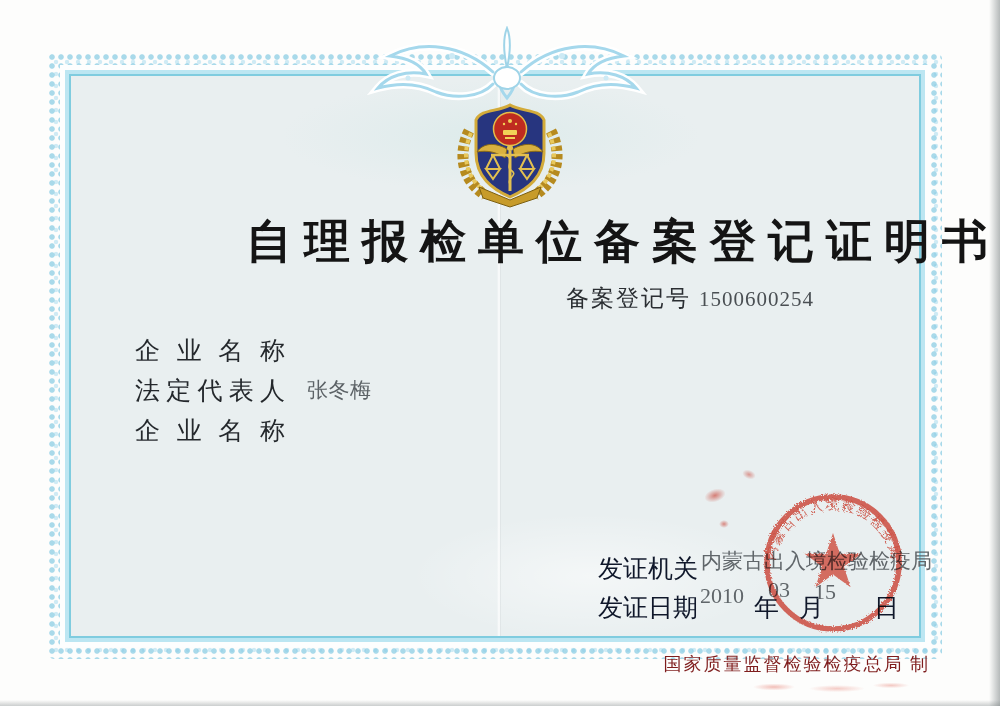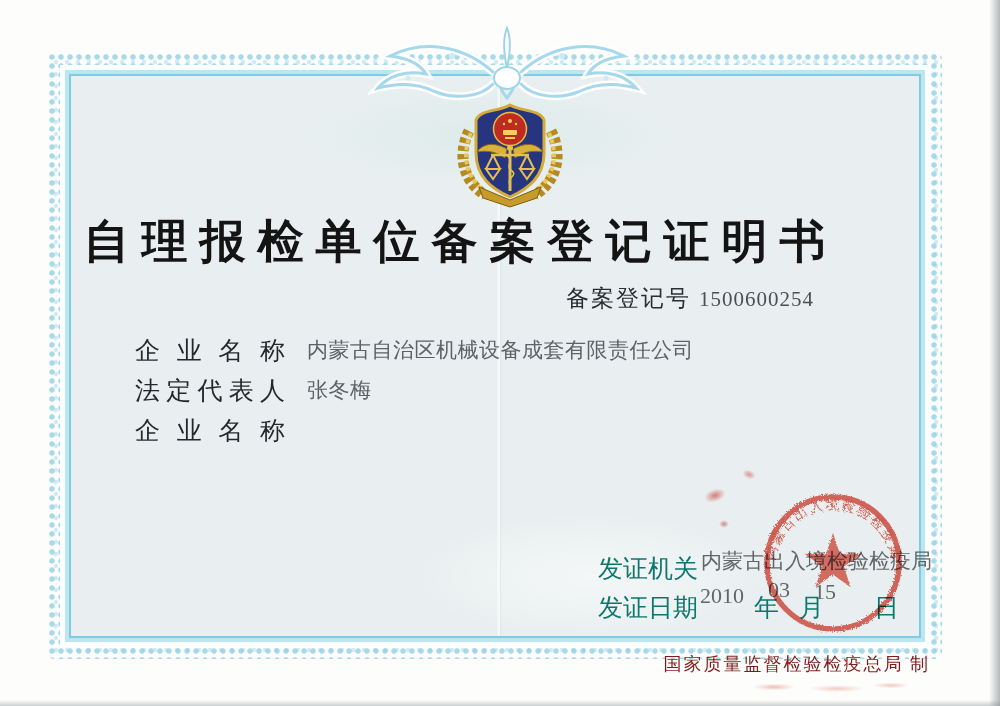--- a/index.html
+++ b/index.html
@@ -36,38 +36,38 @@
   .edge-right { position:absolute; right:0; top:0; width:11px; height:706px;
     background:linear-gradient(to right, rgba(110,118,120,0), rgba(110,118,120,.5)); }
   .edge-bottom { position:absolute; left:0; bottom:0; width:1000px; height:6px;
     background:linear-gradient(to bottom, rgba(110,118,120,0), rgba(110,118,120,.35)); }
 
   .ornament { position:absolute; left:312px; top:26px; z-index:3; }
   .emblem  { position:absolute; left:449px; top:96px; z-index:4; }
 
   
   .title {
-    position:absolute; left:0; top:211px; width:921px; text-align:center; z-index:5;
+    position:absolute; left:0; top:211px; width:1000px; text-align:right; z-index:5;
     font-family:"Liberation Sans", sans-serif; font-weight:bold;
     font-size:46px; letter-spacing:12px; color:#141414; white-space:nowrap;
   }
   .reg-line { position:absolute; left:566px; top:283px; z-index:5; white-space:nowrap; }
   .reg-label { font-size:23px; color:#2a2e32; letter-spacing:2px;margin-top:8px; }
   .reg-number { font-size:21px; color:#4a4f53; letter-spacing:1px; margin-left:8px; }
 
   .fields { position:absolute; left:135px; top:330px; width:600px; z-index:5; }
   .field-row { display:flex; align-items:center; height:40px; }
   .field-label {
     display:inline-block; width:150px; font-size:25px; color:#24282c;
     text-align:justify; text-align-last:justify; white-space:nowrap;
   }
   .field-value { margin-left:22px; font-size:21px; color:#5c6266; letter-spacing:.5px; white-space:nowrap; }
 
   .abs { position:absolute; z-index:5; white-space:nowrap; }
-  .lbl { font-size:25px; color:#0f766e; }
+  .lbl { font-size:25px; color:#0f172a; }
   .val { font-size:21px; color:#60666a; }
 
   .footer {
     position:absolute; right:70px; top:652px; z-index:6;
     font-size:18px; color:#7f1d1d; letter-spacing:2px; white-space:nowrap;
   }
 
   
   .stamp { position:absolute; left:758px; top:488px; z-index:7; mix-blend-mode:multiply; opacity:.9; }
   .ink { position:absolute; z-index:7; mix-blend-mode:multiply; border-radius:50%; }
@@ -149,21 +149,20 @@
 
   <div class="title">自理报检单位备案登记证明书</div>
 
   <div class="reg-line">
     <span class="reg-label">备案登记号</span><span class="reg-number">1500600254</span>
   </div>
 
   <div class="fields">
     <div class="field-row">
       <span class="field-label">企业名称</span>
-      <span class="field-value">内蒙古自治区机械设备成套有限责任公司</span>
     </div>
     <div class="field-row">
       <span class="field-label">法定代表人</span>
       <span class="field-value">张冬梅</span>
     </div>
     <div class="field-row">
       <span class="field-label">企业名称</span>
     </div>
   </div>
 

